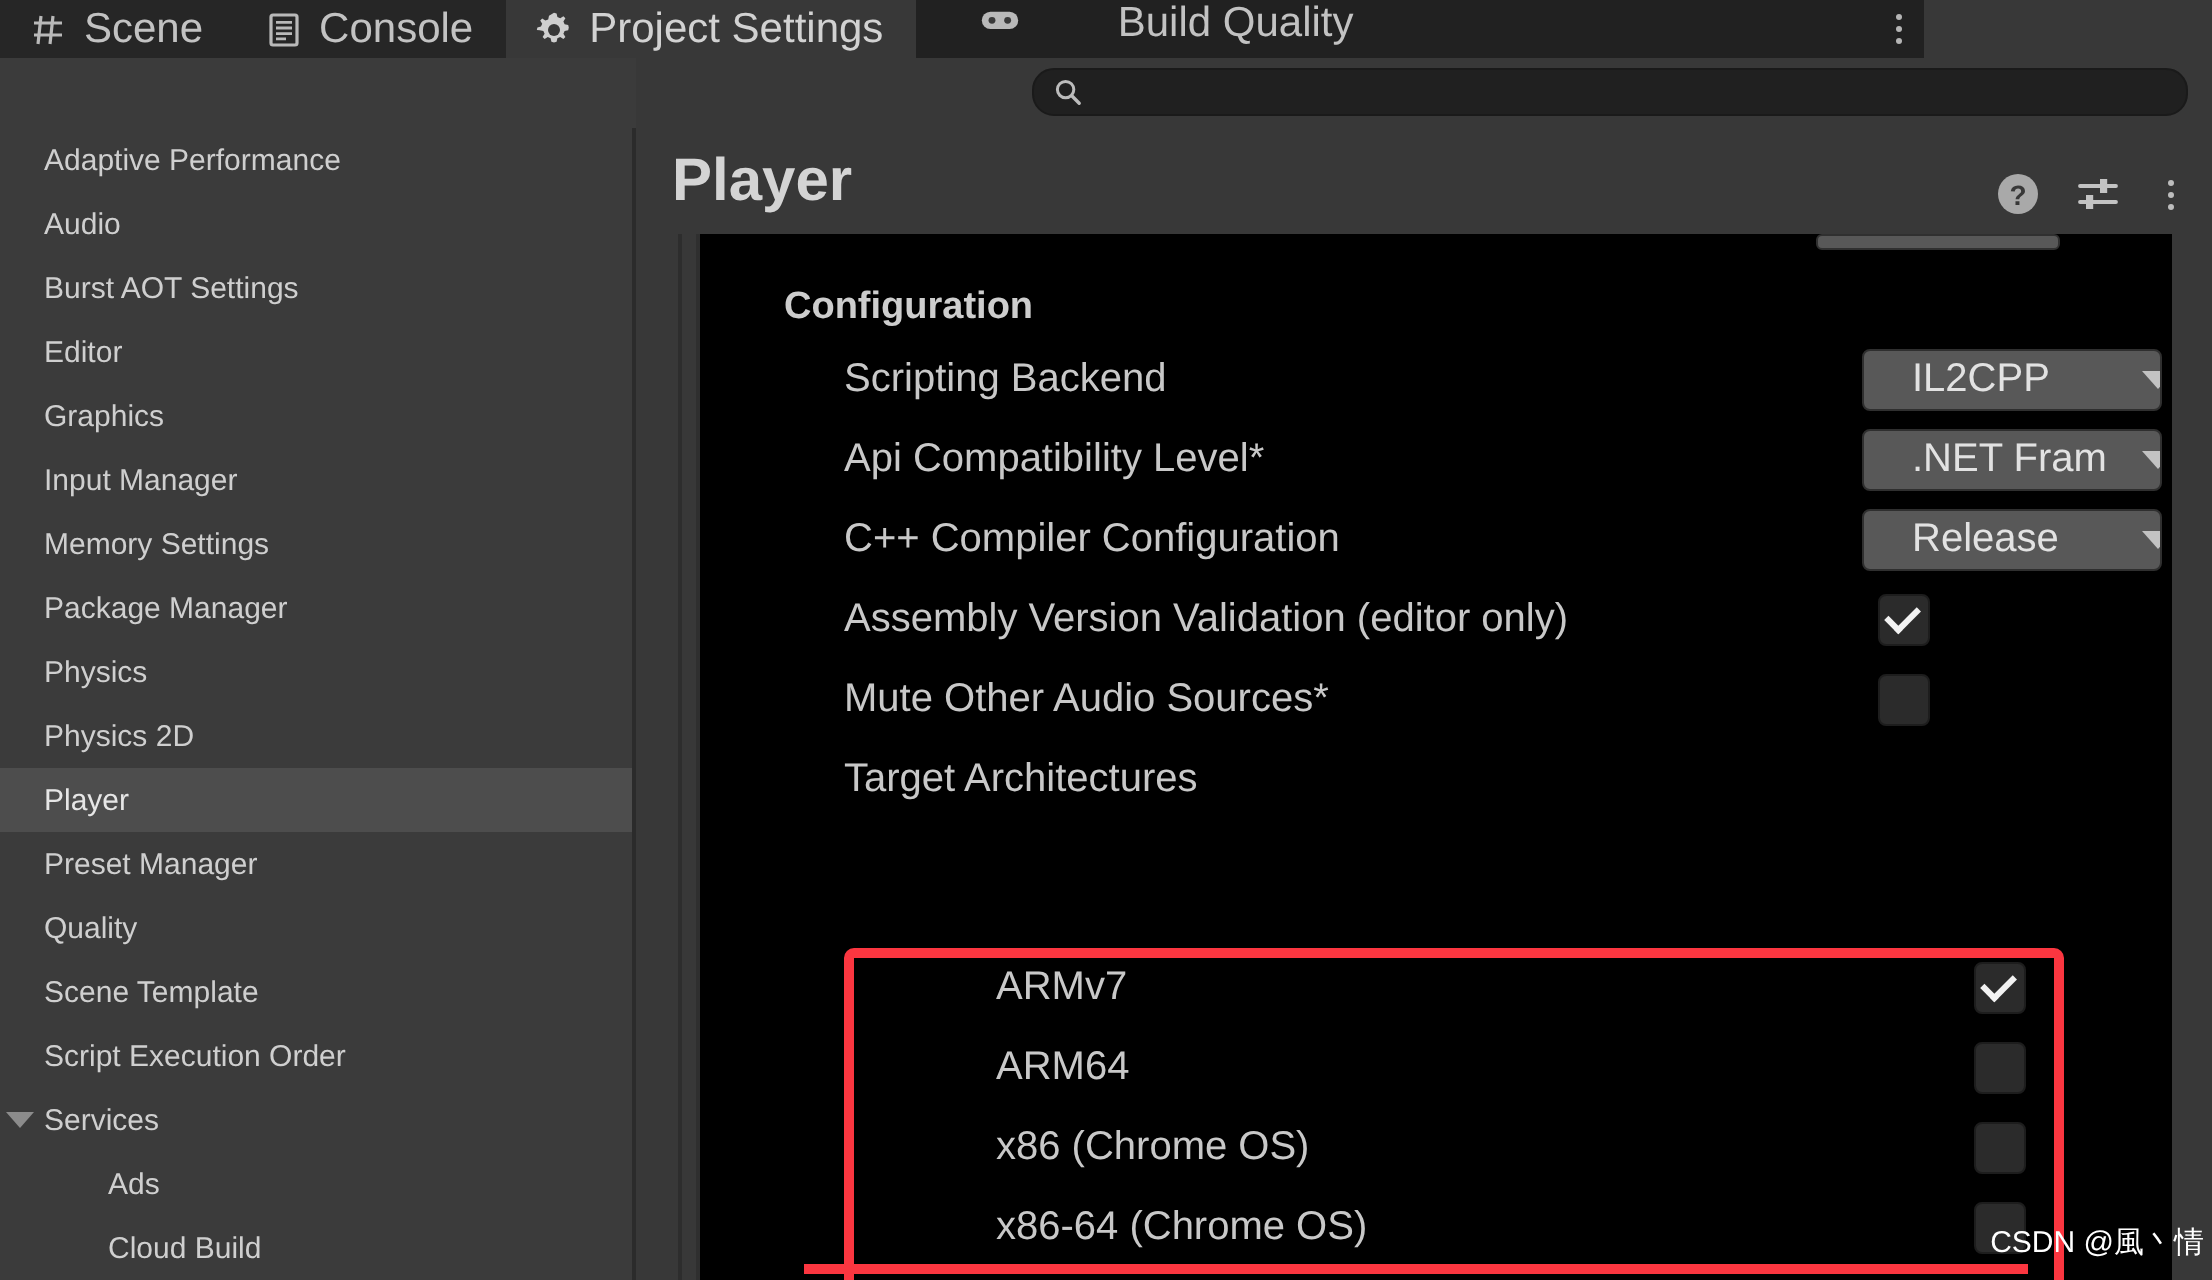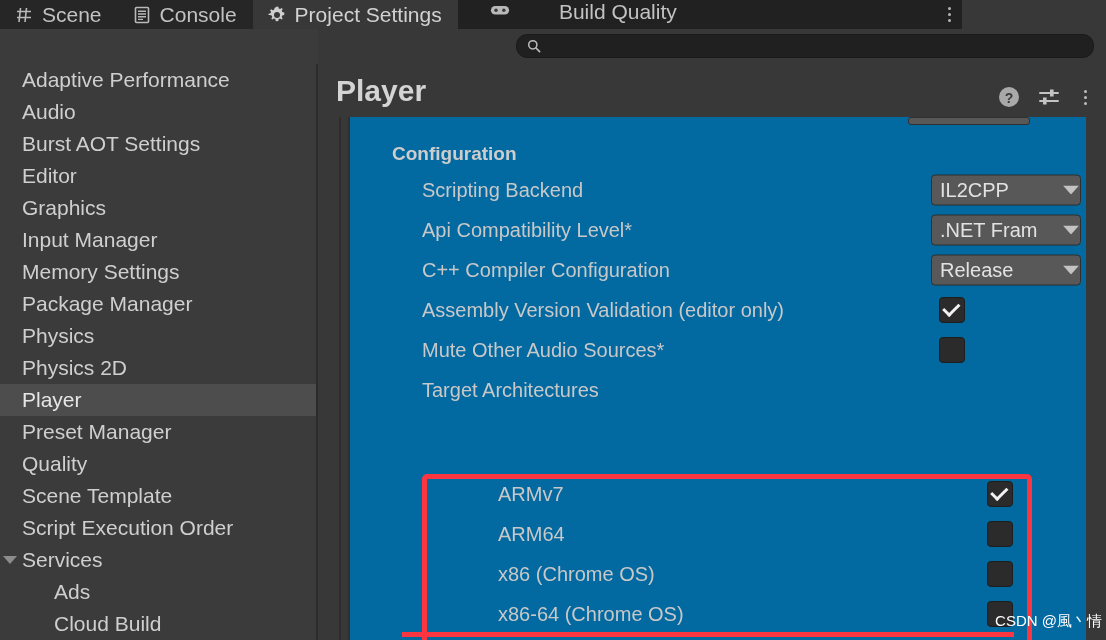--- a/index.html
+++ b/index.html
@@ -51,21 +51,21 @@
     padding-left: 6px;
   }
 
   
   .sidebar {
     position: absolute; left: 0; top: 64px; width: 318px; height: 576px;
     background: #3b3b3b; overflow: hidden;
   }
   .side-item {
     height: 32px; display: flex; align-items: center;
-    font-size: 21px; color: #cfcfcf; padding-left: 22px; position: relative;
+    font-size: 15px; color: #cfcfcf; padding-left: 22px; position: relative;
   }
   .side-item.selected { background: #4d4d4d; color: #e6e6e6; }
   .side-item.child { padding-left: 54px; }
   .side-item .tri {
     position: absolute; left: 3px; top: 50%; transform: translateY(-50%);
     width: 0; height: 0; border-left: 7px solid transparent; border-right: 7px solid transparent;
     border-top: 8px solid #8c8c8c;
   }
   .side-divider {
     position: absolute; left: 316px; top: 64px; width: 2px; height: 576px; background: #2b2b2b;
@@ -77,21 +77,21 @@
     position: absolute; left: 18px; top: 10px; font-size: 30px; font-weight: bold; color: #d4d4d4;
   }
   .panel-actions { position: absolute; right: 12px; top: 20px; display: flex; align-items: center; gap: 14px; }
   .ico-btn { width: 26px; height: 26px; display: flex; align-items: center; justify-content: center; }
   .kebab2 { width: 18px; height: 26px; display: flex; flex-direction: column; align-items: center; justify-content: center; gap: 3px; }
   .kebab2 i { width: 3px; height: 3px; border-radius: 50%; background: #bdbdbd; display: block; }
 
   
   .inspector {
     position: absolute; left: 30px; top: 53px; width: 738px; height: 523px;
-    background: #0369a1; border-left: 2px solid #2f2f2f; overflow: hidden;
+    background: #000000; border-left: 2px solid #2f2f2f; overflow: hidden;
   }
   .inspector-outer-line { position: absolute; left: 21px; top: 53px; width: 2px; height: 523px; background: #2d2d2d; }
   .partial-ctl {
     position: absolute; right: 56px; top: 0px; width: 122px; height: 8px;
     background: #585858; border: 1px solid #303030; border-radius: 3px;
   }
 
   .section-head {
     position: absolute; left: 42px; top: 26px; font-size: 19px; font-weight: bold; color: #cdcdcd;
   }
@@ -102,21 +102,21 @@
     position: absolute; left: 72px; top: 50%; transform: translateY(-50%);
     font-size: 20px; color: #c8c8c8; white-space: nowrap;
   }
   .row .ddl {
     position: absolute; left: 581px; top: 50%; transform: translateY(-50%);
     width: 150px; height: 31px; background: #585858;
     border: 1px solid #2f2f2f; border-radius: 4px;
     display: flex; align-items: center; overflow: hidden;
   }
   .row .ddl span {
-    flex: 1 1 auto; font-size: 20px; color: #e2e2e2; padding-left: 8px;
+    flex: 1 1 auto; font-size: 20px; color: #e2e2e2; padding-left: 24px;
     white-space: nowrap; overflow: hidden;
   }
   .row .ddl .caret {
     flex: none; width: 26px; display: flex; align-items: center; justify-content: center;
   }
   .row .ddl .caret::after {
     content: ""; width: 0; height: 0;
     border-left: 8px solid transparent; border-right: 8px solid transparent;
     border-top: 9px solid #c3c3c3;
   }

